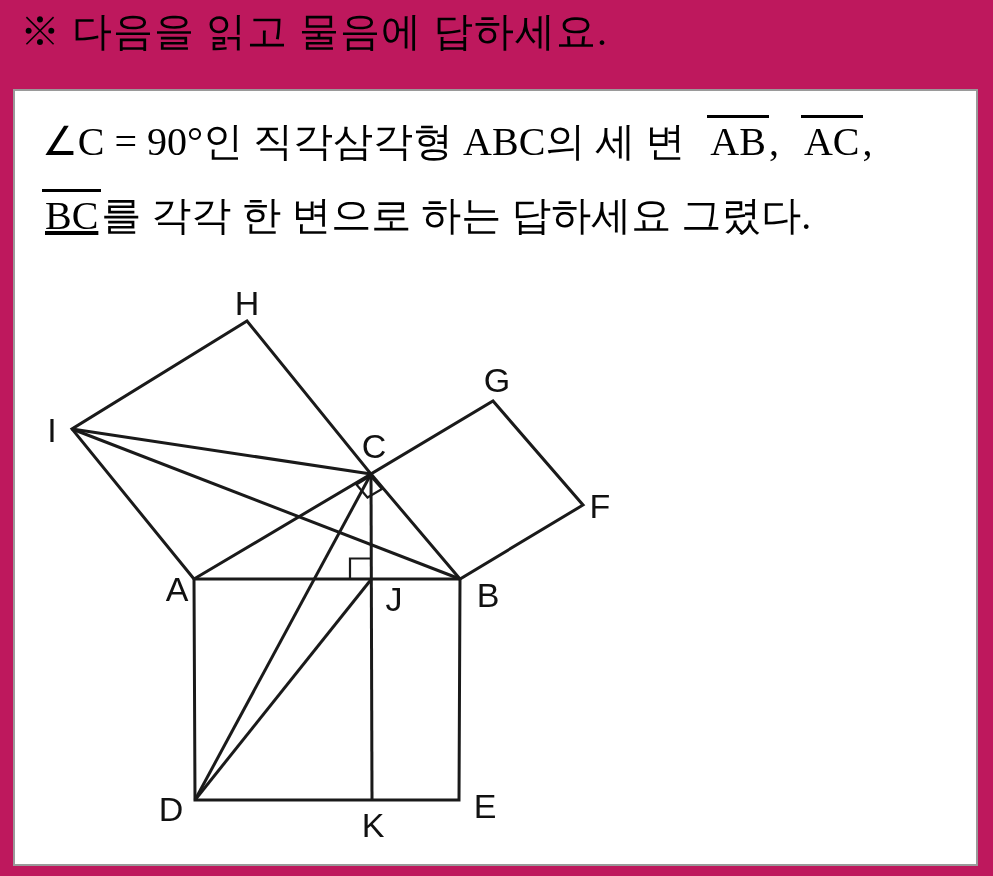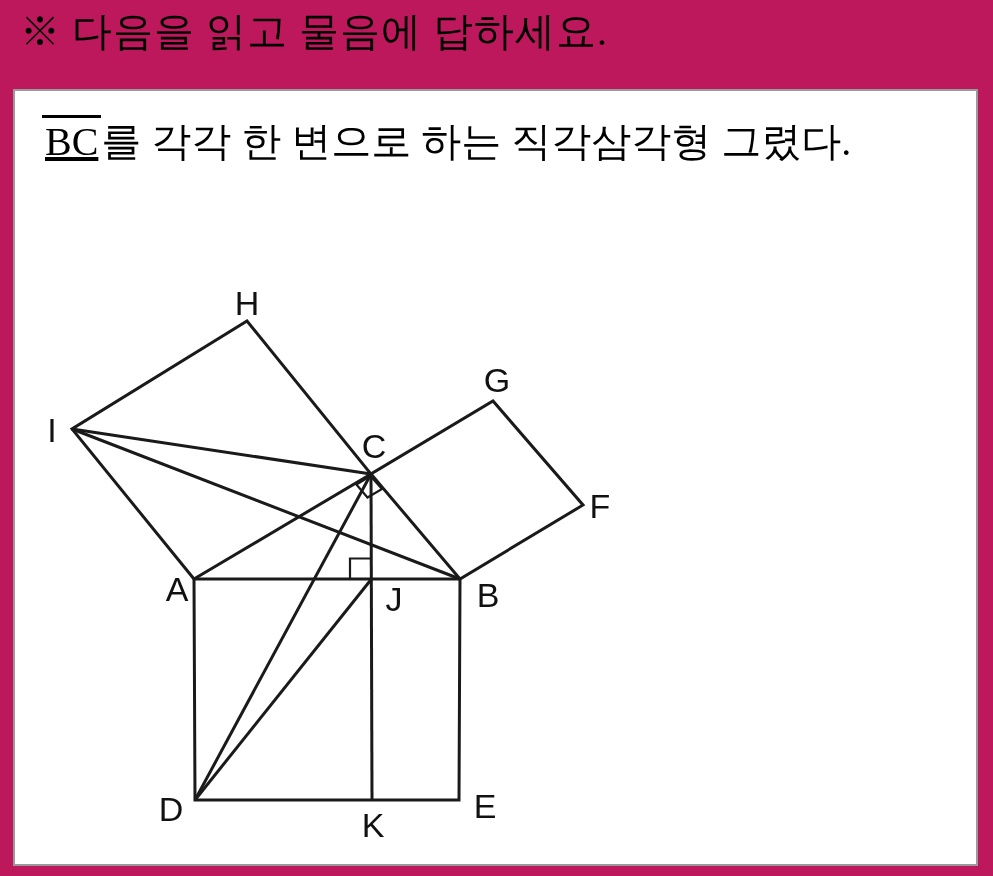--- a/index.html
+++ b/index.html
@@ -79,21 +79,26 @@
 </head>
 <body>
 
 <div id="page">
 
   <div class="heading">※ 다음을 읽고 물음에 답하세요.</div>
 
   <div class="problem-box">
     <div class="problem-text">
       <div>
-        <span class="ov first">BC</span><span>를 각각 한 변으로 하는 직각삼각형 그렸다.</span>
+        <span>∠C = 90°인 직각삼각형 ABC의 세 변</span>
+        <span class="ov">AB</span><span>,</span>
+        <span class="ov">AC</span><span>,</span>
+      </div>
+      <div>
+        <span class="ov first">BC</span><span>를 각각 한 변으로 하는 답하세요 그렸다.</span>
       </div>
     </div>
   </div>
 
   <svg class="figure-svg" width="993" height="876" viewBox="0 0 993 876">
 
     <polygon class="seg" points="194,579 460,579 459,800 195,800"></polygon>
 
     <polygon class="seg" points="194,579 371,474 247,321 72,429"></polygon>
 

